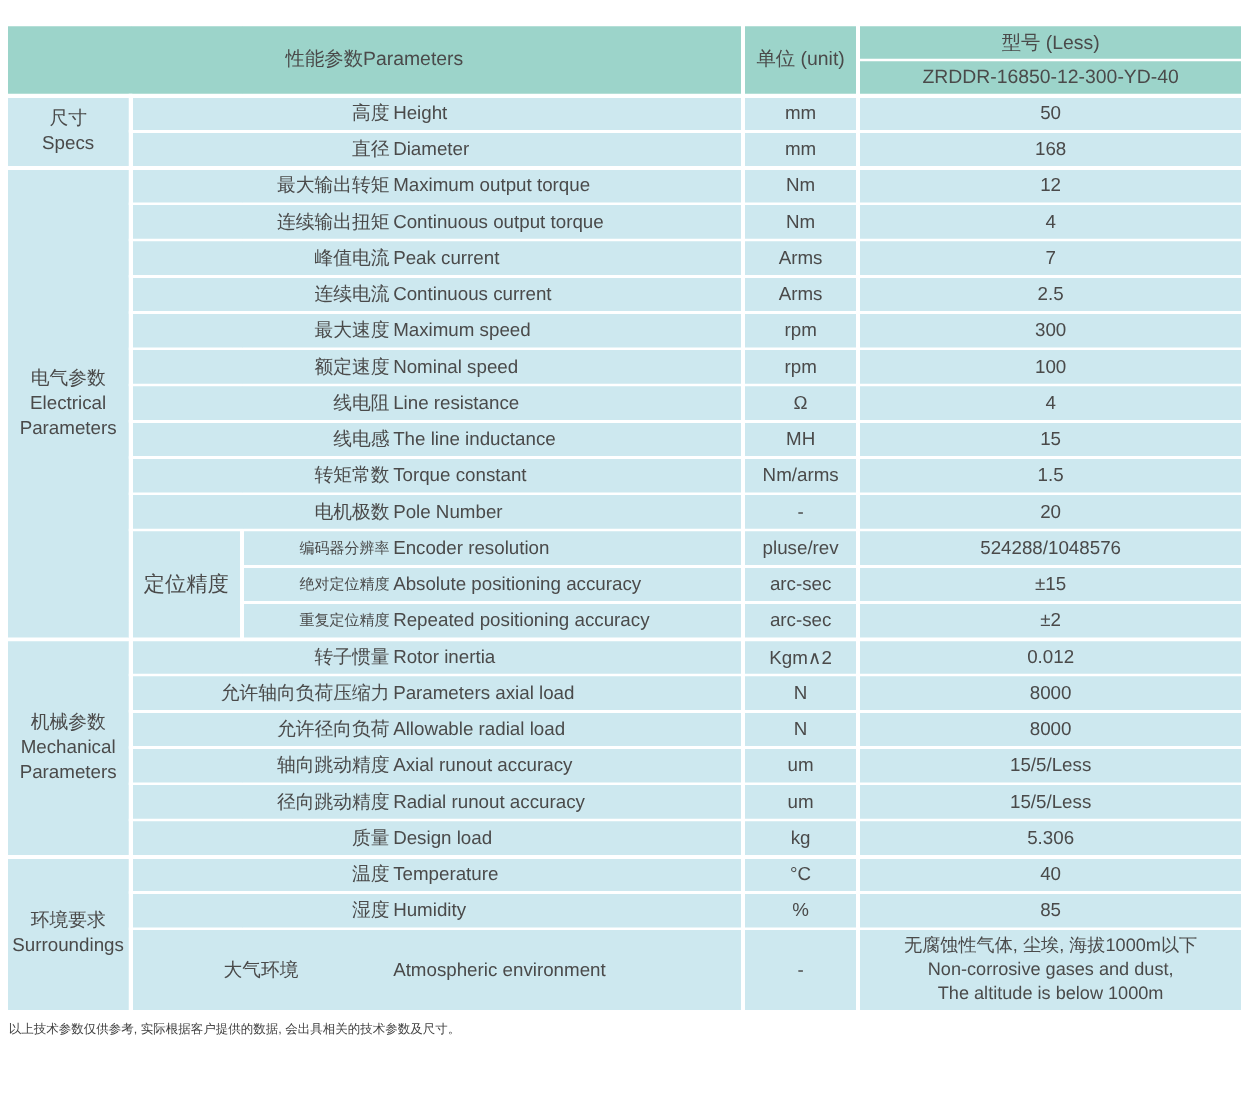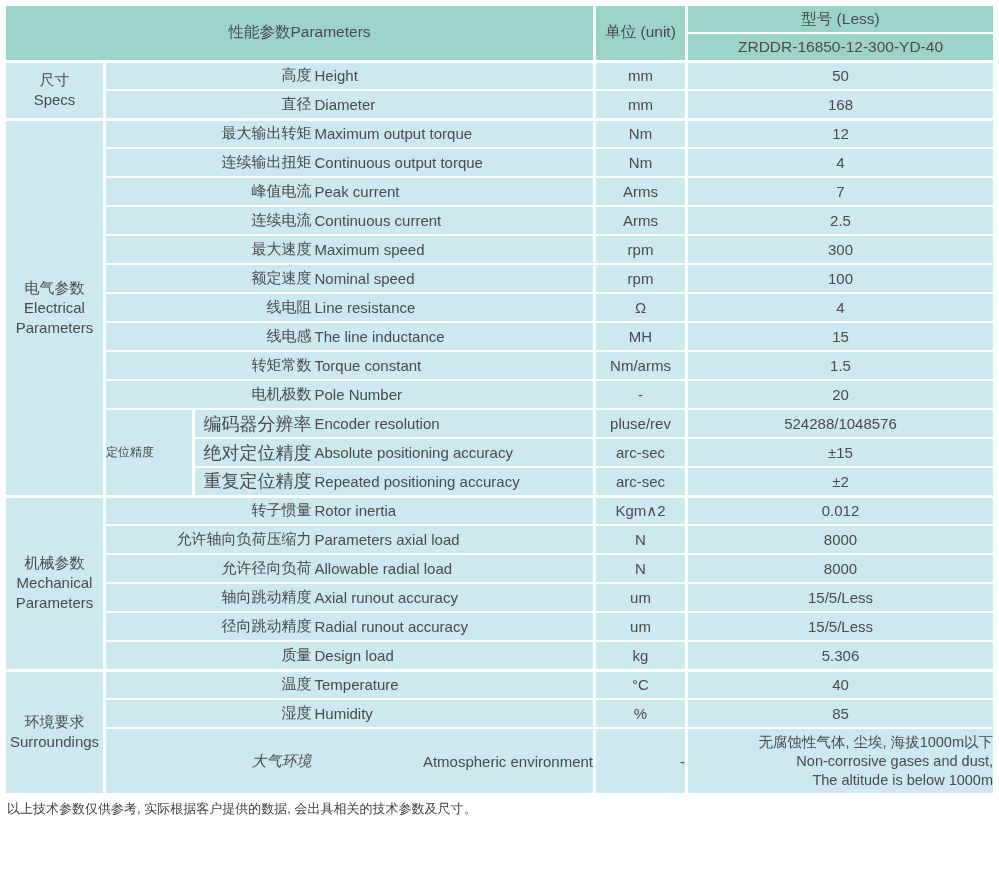--- a/index.html
+++ b/index.html
@@ -8,45 +8,45 @@
     --bord:#ffffff;
     --txt:#4a4a4a;
   }
   *{box-sizing:border-box;}
   html,body{margin:0;padding:0;}
   body{
     width:999px;height:877px;overflow:hidden;background:#fff;
     font-family:"Liberation Sans","DejaVu Sans",sans-serif;
     color:var(--txt);
   }
-  .page{padding:4px 3px 0 3px;}
+  .page{padding:19px 3px 0 3px;}
   table{border-collapse:collapse;table-layout:fixed;width:993px;}
   td{
     border:2px solid var(--bord);
     border-left-width:3px;border-right-width:3px;
     background:var(--blue);
     font-size:15px;height:29px;padding:0;
     vertical-align:middle;overflow:hidden;
   }
   thead td{
     background:var(--teal);
     text-align:center;font-size:15.5px;height:28px;
   }
   td.model-head{border-bottom-width:2px;}
   .group-cell{text-align:center;white-space:pre-line;line-height:20px;}
-  .subgroup-cell{font-size:12px;}
+  .subgroup-cell{text-align:center;font-size:17px;}
   .cn-cell{text-align:right;padding-left:44px;border-right-width:0;}
-  .cn-cell.sub{padding-left:6px;font-size:18px;}
-  .cn-cell.centered{padding-left:0;text-align:right;font-style:italic;}
+  .cn-cell.sub{padding-left:6px;font-size:12px;}
+  .cn-cell.centered{padding-left:0;text-align:center;}
   .en-cell{text-align:left;padding-left:3px;border-left-width:0;}
   .unit-cell,.value-cell{text-align:center;}
-  td.tall{height:66px;text-align:right;}
+  td.tall{height:66px;}
   .value-cell.multi{white-space:pre-line;line-height:19px;font-size:14.5px;}
   tbody tr.section-start td{border-top-width:3px;}
-  .footnotes{padding:6px 0 0 4px;font-size:13px;line-height:15px;color:#3f3f3f;}
+  .footnotes{padding:6px 0 0 4px;font-size:10px;line-height:15px;color:#3f3f3f;}
   .footnotes p{margin:0;}
 </style>
 </head>
 <body>
 
 <div class="page">
   <table>
     <colgroup>
       <col style="width:100px">
         <col style="width:89px">

